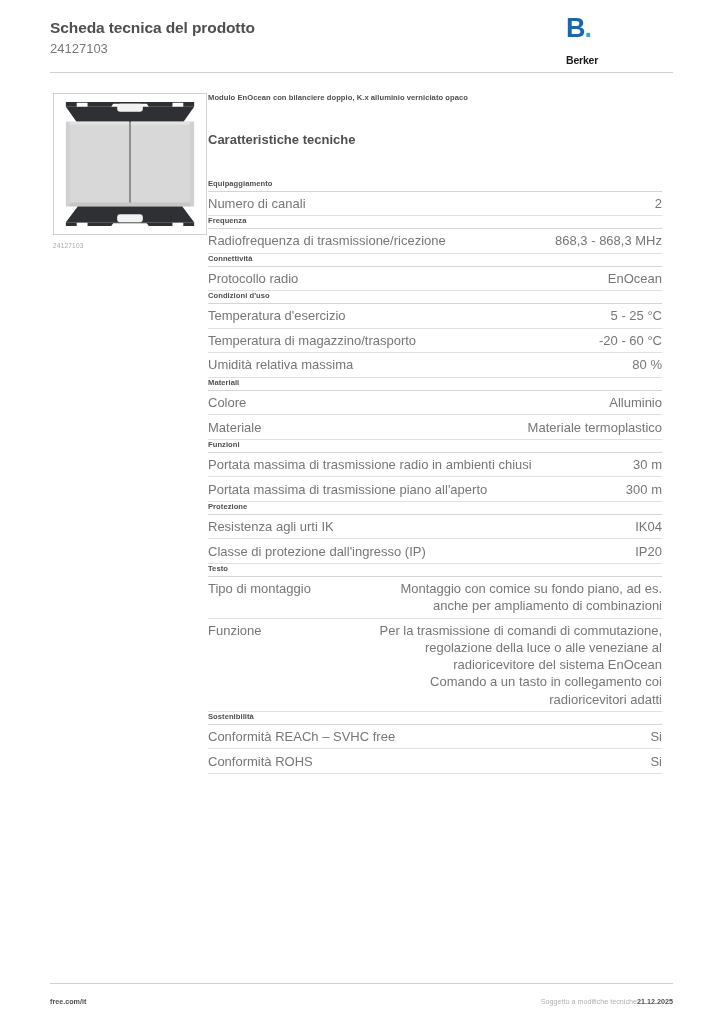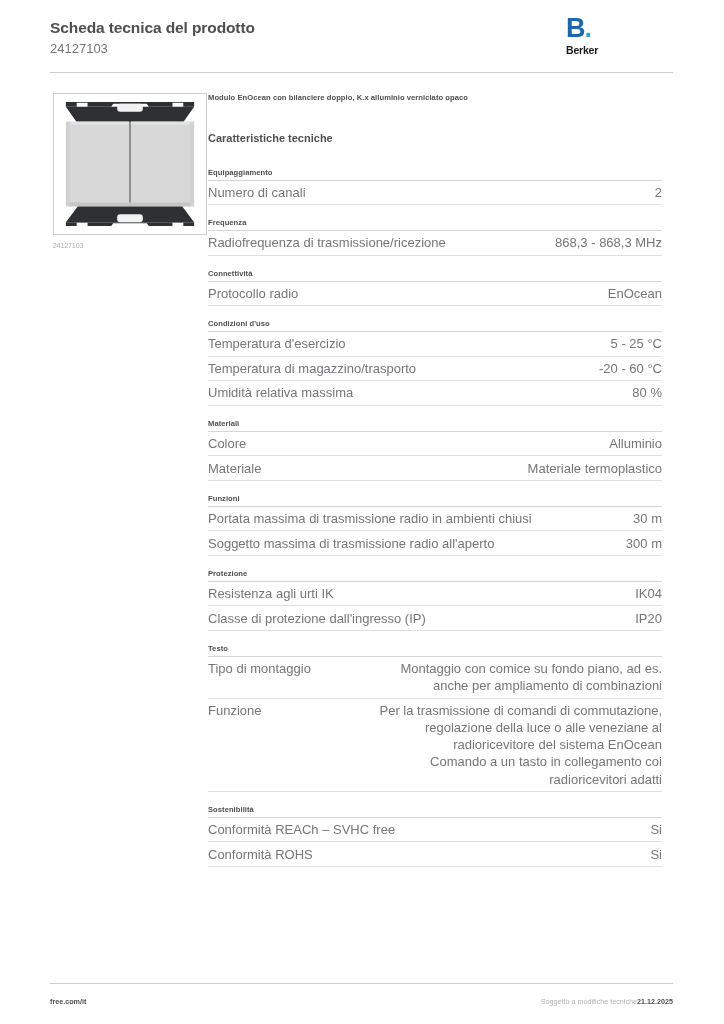--- a/index.html
+++ b/index.html
@@ -67,21 +67,21 @@
     line-height: 0.95;
     letter-spacing: -1px;
     color: #1b66ae;
   }
   .logo-mark .dot { color: #3b9fd4; }
   .logo-word {
     font-size: 10.5px;
     font-weight: bold;
     color: #1a1a1a;
     letter-spacing: -0.2px;
-    margin-top: 2px;
+    margin-top: 12px;
   }
 
   
   .product-figure {
     position: absolute;
     left: 53px;
     top: 93px;
     width: 154px;
   }
   .product-frame {
@@ -109,27 +109,27 @@
   }
   .spec-intro {
     font-size: 7.6px;
     font-weight: bold;
     color: #4f4f51;
     letter-spacing: 0.05px;
     line-height: 1.4;
     margin-bottom: 28px;
   }
   .spec-heading {
-    font-size: 11px;
-    font-weight: bold;
-    color: #4f4f51;
-    margin-bottom: 24px;
-  }
-
-  .section { margin-bottom: 13px; }
+    font-size: 13px;
+    font-weight: bold;
+    color: #4f4f51;
+    margin-bottom: 32px;
+  }
+
+  .section { }
   .section-title {
     font-size: 7.6px;
     font-weight: bold;
     color: #4f4f51;
     padding-bottom: 3px;
     border-bottom: 1px solid #d5d5d7;
     letter-spacing: 0.05px;
   }
 
   .row {
@@ -284,21 +284,21 @@
             <div class="row-value">Materiale termoplastico</div>
           </div>
         </div>
         <div class="section">
           <div class="section-title">Funzioni</div>
           <div class="row">
             <div class="row-label">Portata massima di trasmissione radio in ambienti chiusi</div>
             <div class="row-value">30 m</div>
           </div>
           <div class="row">
-            <div class="row-label">Soggetto massima di trasmissione radio all'aperto</div>
+            <div class="row-label">Portata massima di trasmissione piano all'aperto</div>
             <div class="row-value">300 m</div>
           </div>
         </div>
         <div class="section">
           <div class="section-title">Protezione</div>
           <div class="row">
             <div class="row-label">Resistenza agli urti IK</div>
             <div class="row-value">IK04</div>
           </div>
           <div class="row">

